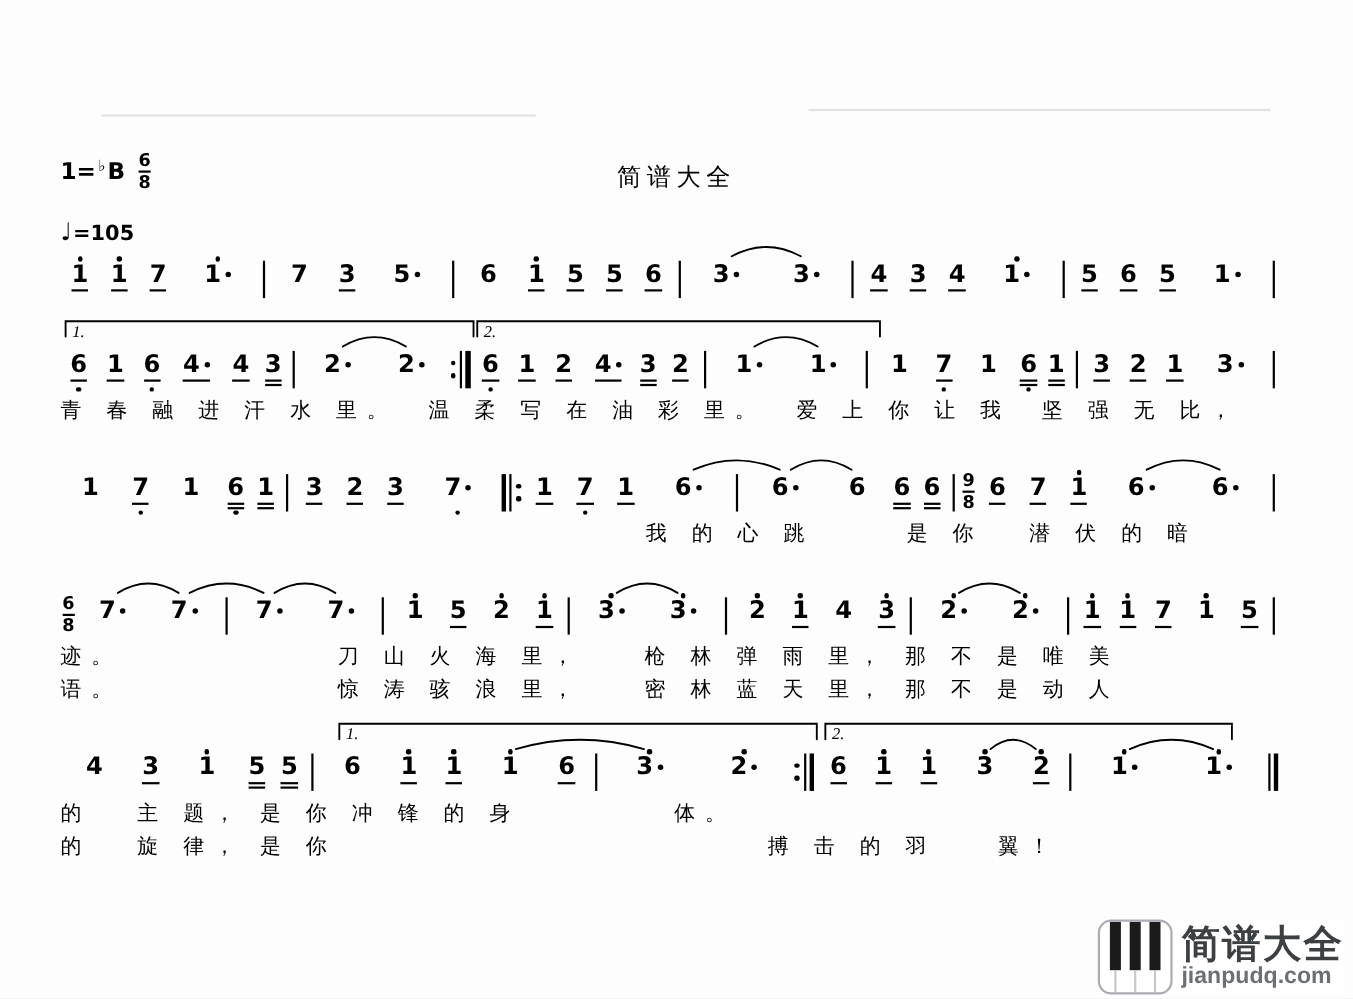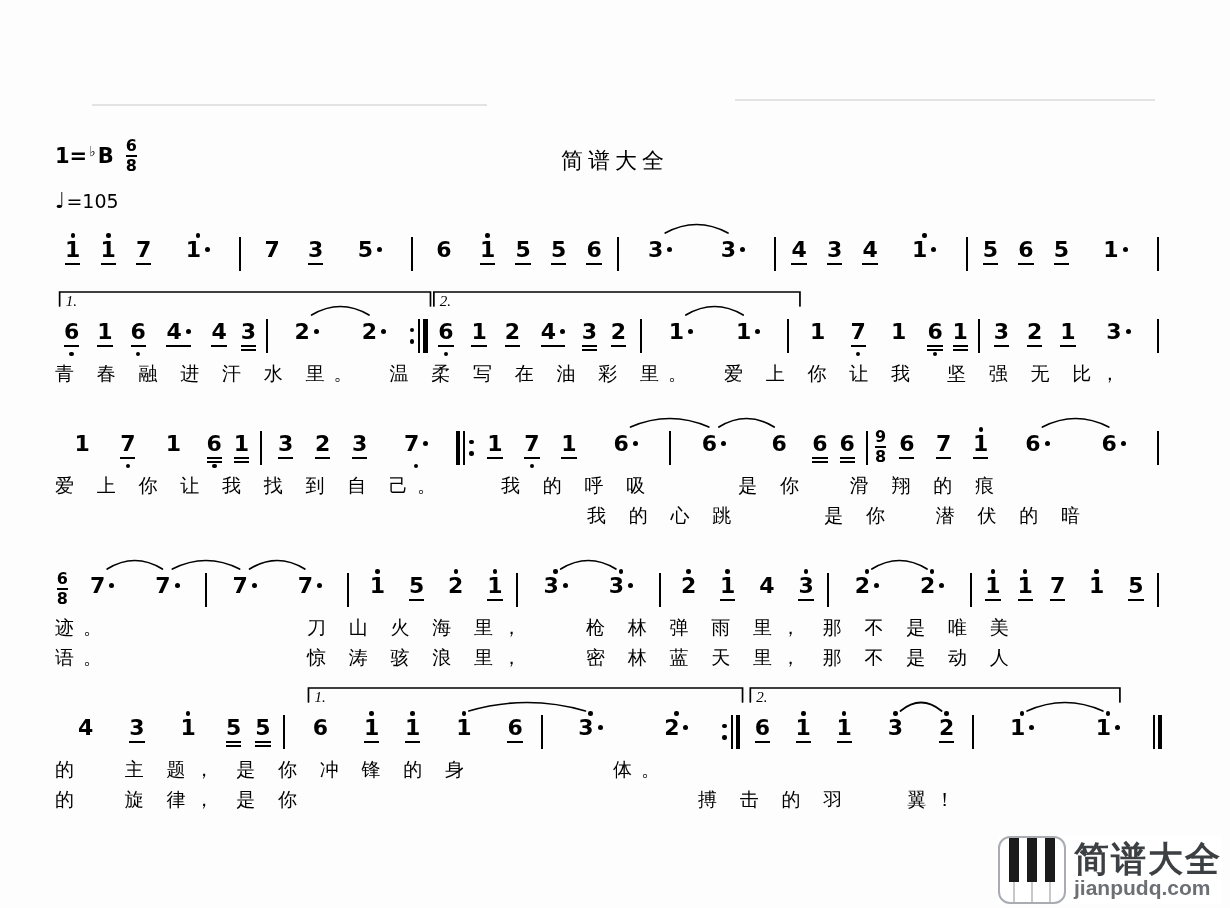--- a/index.html
+++ b/index.html
@@ -19,21 +19,21 @@
          font-family:"DejaVu Sans",sans-serif;}
   .keyblock{position:absolute;left:55px;top:138px;font-size:21px;font-weight:bold;
             font-family:"DejaVu Sans",sans-serif;}
   .key-line{display:flex;align-items:center;gap:2px;}
   .flat{font-size:14px;vertical-align:6px;position:relative;top:-5px;}
   .ts{display:inline-flex;flex-direction:column;align-items:center;
       font:bold 16px "DejaVu Sans",sans-serif;line-height:1.05;}
   .ts b{display:block;}
   .tsb{border-top:2px solid #000;padding-top:1px;}
   .key-line .ts{margin-left:10px;}
-  .tempo-line{margin-top:13px;font-weight:normal;font-size:19px;}
+  .tempo-line{margin-top:24px;font-weight:bold;font-size:19px;}
   .qnote{font-size:22px;margin-right:1px;}
   .subtitle{position:absolute;top:146px;left:0;right:0;text-align:center;font-size:22px;
             letter-spacing:5px;font-family:"Liberation Serif",serif;}
   .credits{position:absolute;right:50px;top:138px;font-size:21px;text-align:right;
            line-height:1.45;font-family:"Liberation Serif",serif;letter-spacing:2px;}
 
   
   #score{position:absolute;top:206px;left:55px;right:66px;}
   .system{position:relative;padding-top:26px;margin-bottom:13px;}
   .overlay{position:absolute;inset:0;pointer-events:none;}
@@ -798,21 +798,20 @@
               <span class="dg">6<i class="ad"></i></span>
               <i class="ul"></i>
               <i class="ul"></i>
               <i class="oct"></i>
             </span>
           </span>
           <span class="cell cbar">
             <i class="bl"></i>
           </span>
         </div>
-        <div class="lyrics">爱 上 你 让 我 找 到 自 己。　　我 的 呼 吸　　　是 你　 滑 翔 的 痕</div>
         <div class="lyrics">　　　　　　　　　　　　　　　　　　　我 的 心 跳　　　是 你　 潜 伏 的 暗</div>
       </div>
       <div class="system">
         <svg class="overlay" width="1109" height="129">
           <path d="M52.15625 27 Q79.765625 10 107.375 27" class="stroke"></path>
           <path d="M117.375 27 Q150.984375 10 184.59375 27" class="stroke"></path>
           <path d="M194.59375 27 Q222.203125 10 249.8125 27" class="stroke"></path>
           <path d="M505.71875 27 Q533.328125 10 560.9375 27" class="stroke"></path>
           <path d="M816.84375 27 Q844.453125 10 872.0625 27" class="stroke"></path>
         </svg>

